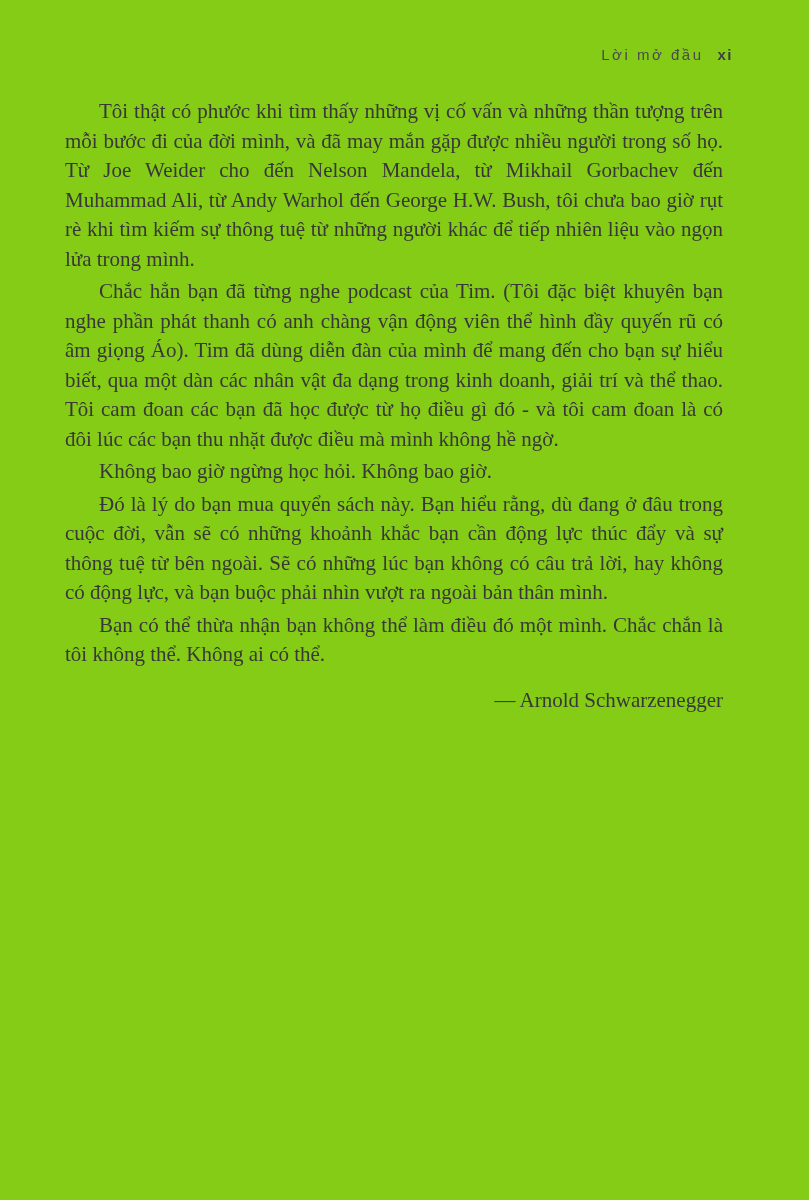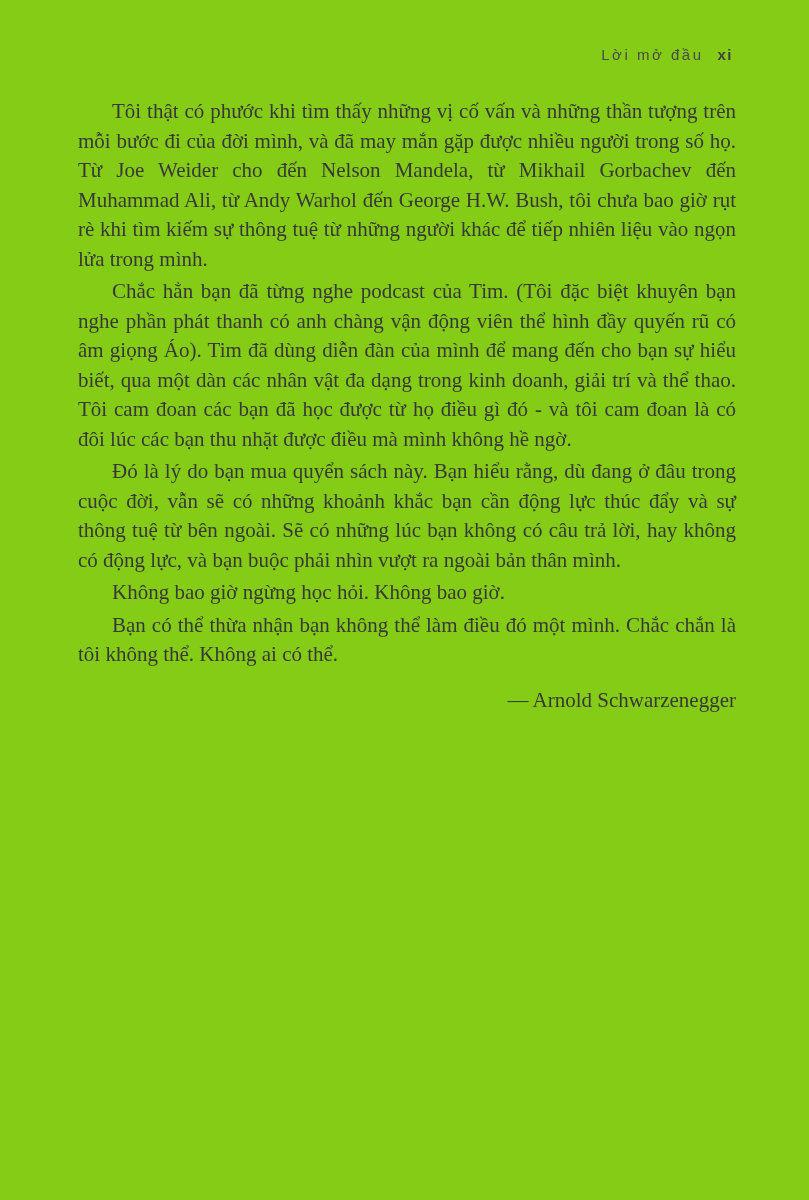--- a/index.html
+++ b/index.html
@@ -27,21 +27,21 @@
     white-space: nowrap;
   }
   .running-header .page-number {
     font-weight: bold;
     margin-left: 14px;
     letter-spacing: 1.5px;
     color: #3f3f3f;
   }
   .content {
     position: absolute;
-    left: 78px;
+    left: 65px;
     top: 97px;
     width: 658px;
     font-size: 21px;
     line-height: 29.5px;
     text-align: justify;
   }
   .content p {
     margin: 0 0 3px 0;
     text-indent: 34px;
   }
@@ -56,19 +56,19 @@
 
 <div class="page">
 
   <div class="running-header">
     <span>Lời mở đầu</span><span class="page-number">xi</span>
   </div>
 
   <div class="content">
     <p>Tôi thật có phước khi tìm thấy những vị cố vấn và những thần tượng trên mỗi bước đi của đời mình, và đã may mắn gặp được nhiều người trong số họ. Từ Joe Weider cho đến Nelson Mandela, từ Mikhail Gorbachev đến Muhammad Ali, từ Andy Warhol đến George H.W. Bush, tôi chưa bao giờ rụt rè khi tìm kiếm sự thông tuệ từ những người khác để tiếp nhiên liệu vào ngọn lửa trong mình.</p>
     <p>Chắc hẳn bạn đã từng nghe podcast của Tim. (Tôi đặc biệt khuyên bạn nghe phần phát thanh có anh chàng vận động viên thể hình đầy quyến rũ có âm giọng Áo). Tim đã dùng diễn đàn của mình để mang đến cho bạn sự hiểu biết, qua một dàn các nhân vật đa dạng trong kinh doanh, giải trí và thể thao. Tôi cam đoan các bạn đã học được từ họ điều gì đó - và tôi cam đoan là có đôi lúc các bạn thu nhặt được điều mà mình không hề ngờ.</p>
+    <p>Không bao giờ ngừng học hỏi. Không bao giờ.</p>
     <p>Đó là lý do bạn mua quyển sách này. Bạn hiểu rằng, dù đang ở đâu trong cuộc đời, vẫn sẽ có những khoảnh khắc bạn cần động lực thúc đẩy và sự thông tuệ từ bên ngoài. Sẽ có những lúc bạn không có câu trả lời, hay không có động lực, và bạn buộc phải nhìn vượt ra ngoài bản thân mình.</p>
-    <p>Không bao giờ ngừng học hỏi. Không bao giờ.</p>
     <p>Bạn có thể thừa nhận bạn không thể làm điều đó một mình. Chắc chắn là tôi không thể. Không ai có thể.</p>
     <p class="signature">— Arnold Schwarzenegger</p>
   </div>
 
 </div>
 
 </body></html>

